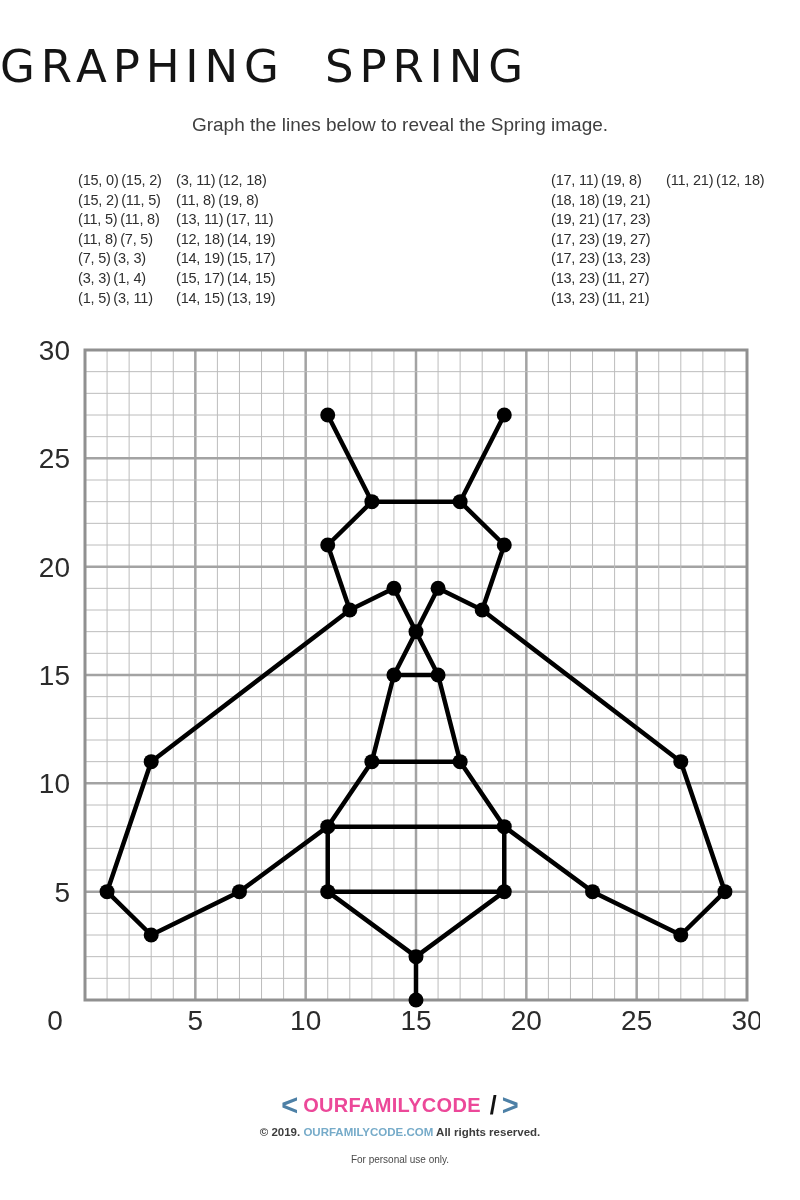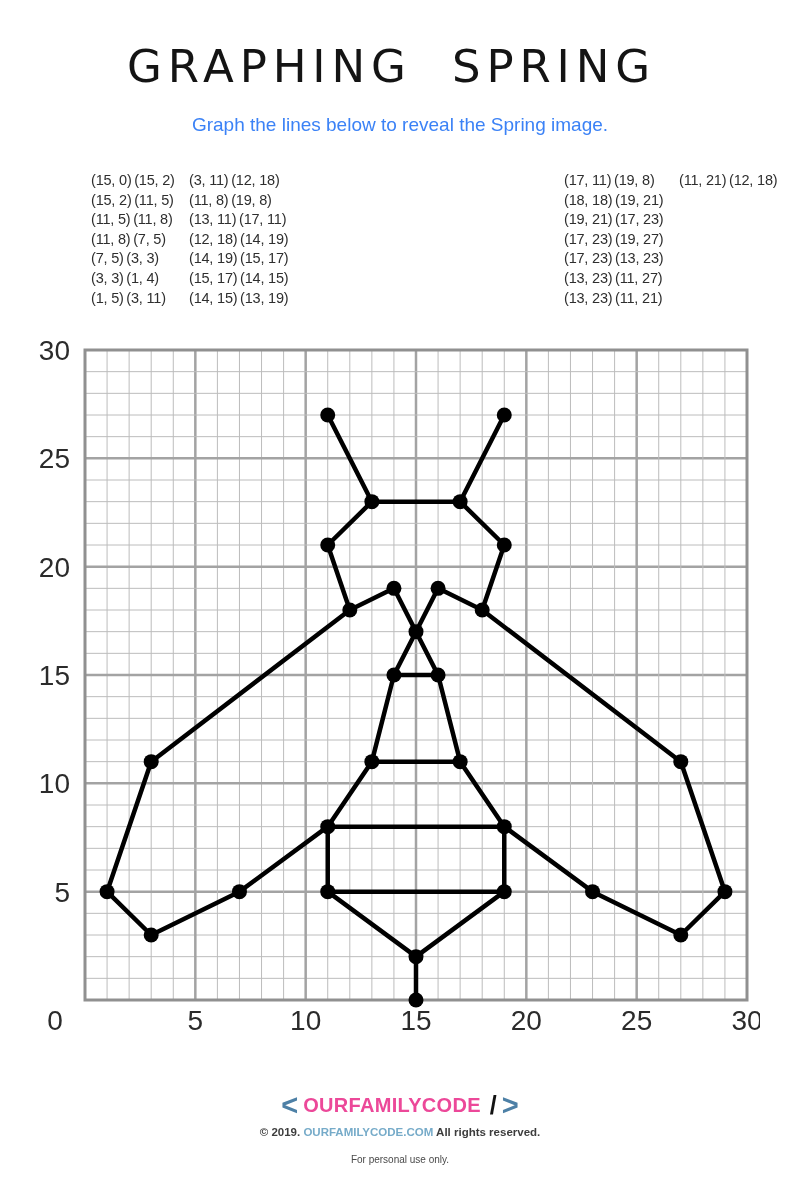--- a/index.html
+++ b/index.html
@@ -2,29 +2,29 @@
 <html><head>
 <meta charset="utf-8">
 <style>
   html,body{margin:0;padding:0;}
   body{
     width:800px;height:1200px;background:#ffffff;position:relative;
     font-family:"Liberation Sans",sans-serif;overflow:hidden;
   }
   #title{
     position:absolute;top:40px;left:0;width:783px;margin:0;
-    text-align:center;font-size:45px;font-weight:400;color:#141414;
+    text-align:left;font-size:45px;font-weight:400;color:#141414;
     letter-spacing:0.13em;word-spacing:0.45em;
     font-family:"DejaVu Sans","Liberation Sans",sans-serif;
   }
   #subtitle{
     position:absolute;top:114px;left:0;width:800px;margin:0;
-    text-align:center;font-size:19px;font-weight:400;color:#3b82f6;
-  }
-  #coords{position:absolute;top:171px;left:16px;width:641px;height:130px;}
+    text-align:center;font-size:19px;font-weight:400;color:#404040;
+  }
+  #coords{position:absolute;top:171px;left:3px;width:641px;height:130px;}
   .coord-col{position:absolute;top:0;white-space:nowrap;}
   .coord-line{
     font-size:14.5px;line-height:19.6px;color:#2e2e2e;letter-spacing:-0.2px;
   }
   #graph{position:absolute;left:30px;top:335px;}
   #footer{position:absolute;left:0;top:1090px;width:800px;text-align:center;}
   #logo{
     display:flex;justify-content:center;align-items:center;gap:5px;
     height:30px;margin-bottom:4px;
   }

